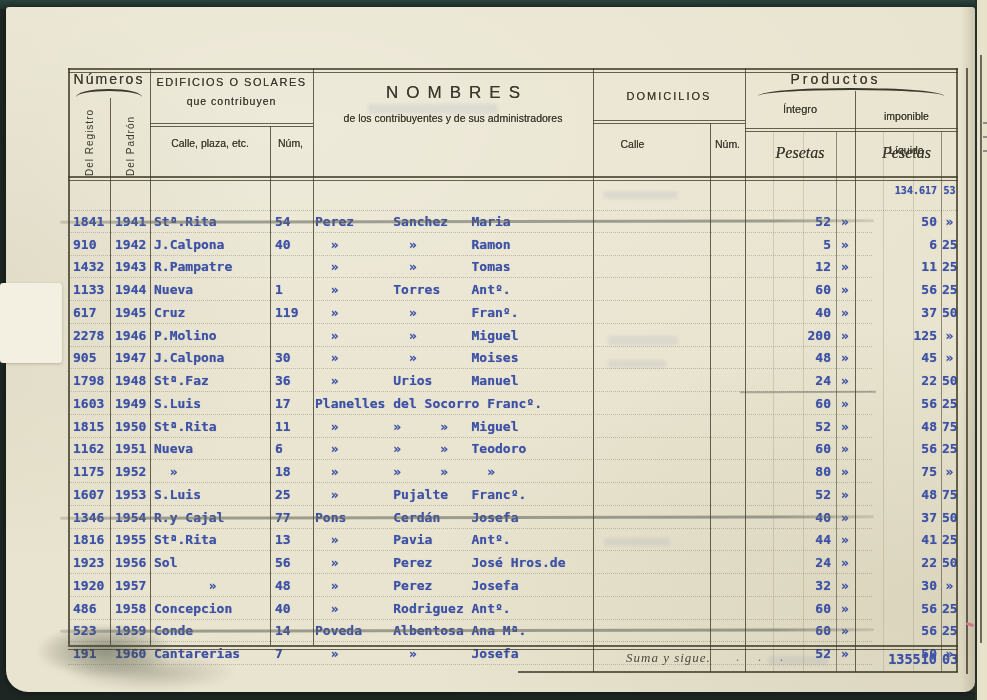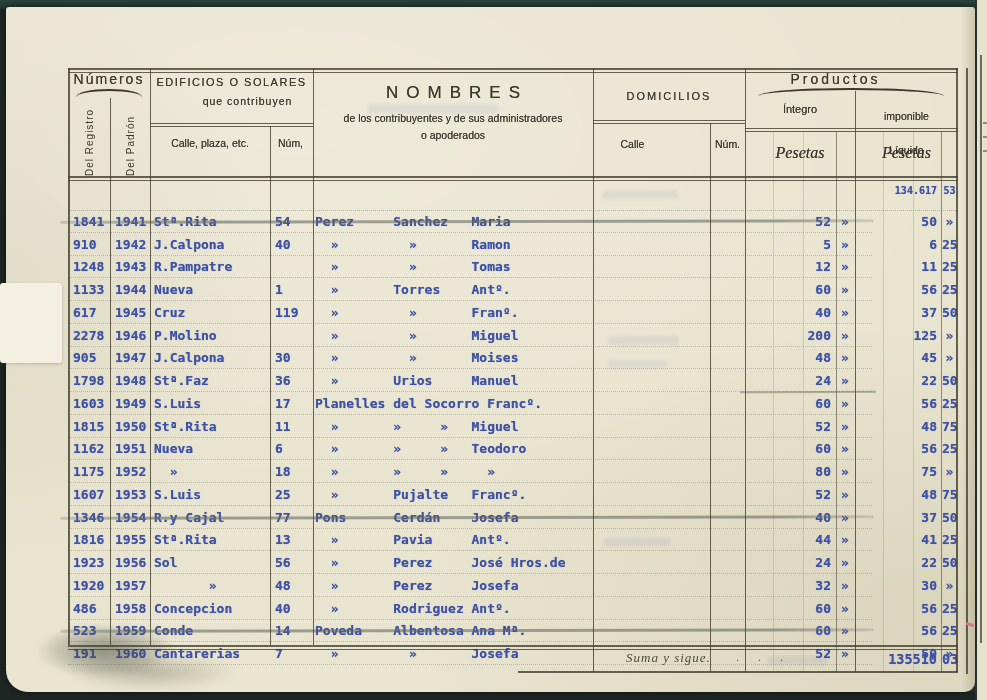--- a/index.html
+++ b/index.html
@@ -33,21 +33,21 @@
   .rule.faint{background:rgba(150,143,110,0.32);}
   .rule.soft{background:rgba(66,62,44,0.55);}
   .outer-right2{position:absolute;left:960px;top:61px;width:2px;height:606px;background:rgba(66,62,44,0.8);}
   .hlabel{position:absolute;text-align:center;color:#3a382c;text-shadow:0 0 0.4px rgba(58,56,44,0.8);}
   .t-numeros{left:0;width:82px;top:3px;font-size:14px;letter-spacing:2px;}
   .brace{position:absolute;height:6px;border-top:2px solid #3a382c;border-radius:50% 50% 0 0 / 100% 100% 0 0;}
   .brace.b-num{left:8px;top:21px;width:66px;}
   .brace.b-prod{left:690px;top:20px;width:186px;}
   .vlab{position:absolute;writing-mode:vertical-rl;transform:rotate(180deg);font-size:10px;letter-spacing:1px;color:#3a382c;}
   .t-edif1{left:82px;width:163px;top:8px;font-size:11px;letter-spacing:1.5px;}
-  .t-edif2{left:82px;width:163px;top:27px;font-size:10.5px;letter-spacing:1px;padding-left:16px;}
+  .t-edif2{left:82px;width:163px;top:27px;font-size:10.5px;letter-spacing:1px;}
   .t-calleplaza{left:82px;width:120px;top:69px;font-size:10.5px;}
   .t-num1{left:200px;width:45px;top:69px;font-size:10.5px;}
   .t-nombres{left:245px;width:280px;top:15px;font-size:17px;letter-spacing:8px;text-indent:8px;}
   .t-nsub1{left:245px;width:280px;top:44px;font-size:10.5px;}
   .t-nsub2{left:245px;width:280px;top:61px;font-size:10.5px;}
   .t-dom{left:525px;width:152px;top:22px;font-size:11px;letter-spacing:2px;}
   .t-domcalle{left:506px;width:117px;top:70px;font-size:10.5px;}
   .t-domnum{left:642px;width:35px;top:70px;font-size:10.5px;}
   .t-prod{left:677px;width:181px;top:3px;font-size:14px;letter-spacing:3px;}
   .t-integro{left:677px;width:110px;top:35px;font-size:11px;}
@@ -108,21 +108,20 @@
     <div class="vlab" style="left:16px;top:34px;height:74px;">Del Registro</div>
     <div class="vlab" style="left:57px;top:34px;height:74px;">Del Padrón</div>
 
     <div class="hlabel t-edif1">EDIFICIOS O SOLARES</div>
     <div class="hlabel t-edif2">que contribuyen</div>
     <div class="hlabel t-calleplaza">Calle, plaza, etc.</div>
     <div class="hlabel t-num1">Núm,</div>
 
     <div class="hlabel t-nsub1">de los contribuyentes y de sus administradores</div>
     <div class="hlabel t-nombres">NOMBRES</div>
-    <div class="hlabel t-nsub2">o apoderados</div>
 
     <div class="hlabel t-dom">DOMICILIOS</div>
     <div class="hlabel t-domcalle">Calle</div>
     <div class="hlabel t-domnum">Núm.</div>
 
     <div class="hlabel t-prod">Productos</div>
     <div class="brace b-prod"></div>
     <div class="hlabel t-integro">Íntegro</div>
     <div class="hlabel t-liq1">Líquido</div>
     <div class="hlabel t-liq2">imponible</div>
@@ -152,21 +151,21 @@
           <span class="typed cell c-pad">1942</span>
           <span class="typed cell c-calle">J.Calpona</span>
           <span class="typed cell c-num">40</span>
           <span class="typed cell c-nom">  »         »       Ramon</span>
           <span class="typed cell c-int">5</span>
           <span class="typed cell c-intc">»</span>
           <span class="typed cell c-liq">6</span>
           <span class="typed cell c-liqc">25</span>
         </div>
         <div class="row">
-          <span class="typed cell c-reg">1248</span>
+          <span class="typed cell c-reg">1432</span>
           <span class="typed cell c-pad">1943</span>
           <span class="typed cell c-calle">R.Pampatre</span>
           <span class="typed cell c-num"></span>
           <span class="typed cell c-nom">  »         »       Tomas</span>
           <span class="typed cell c-int">12</span>
           <span class="typed cell c-intc">»</span>
           <span class="typed cell c-liq">11</span>
           <span class="typed cell c-liqc">25</span>
         </div>
         <div class="row">

